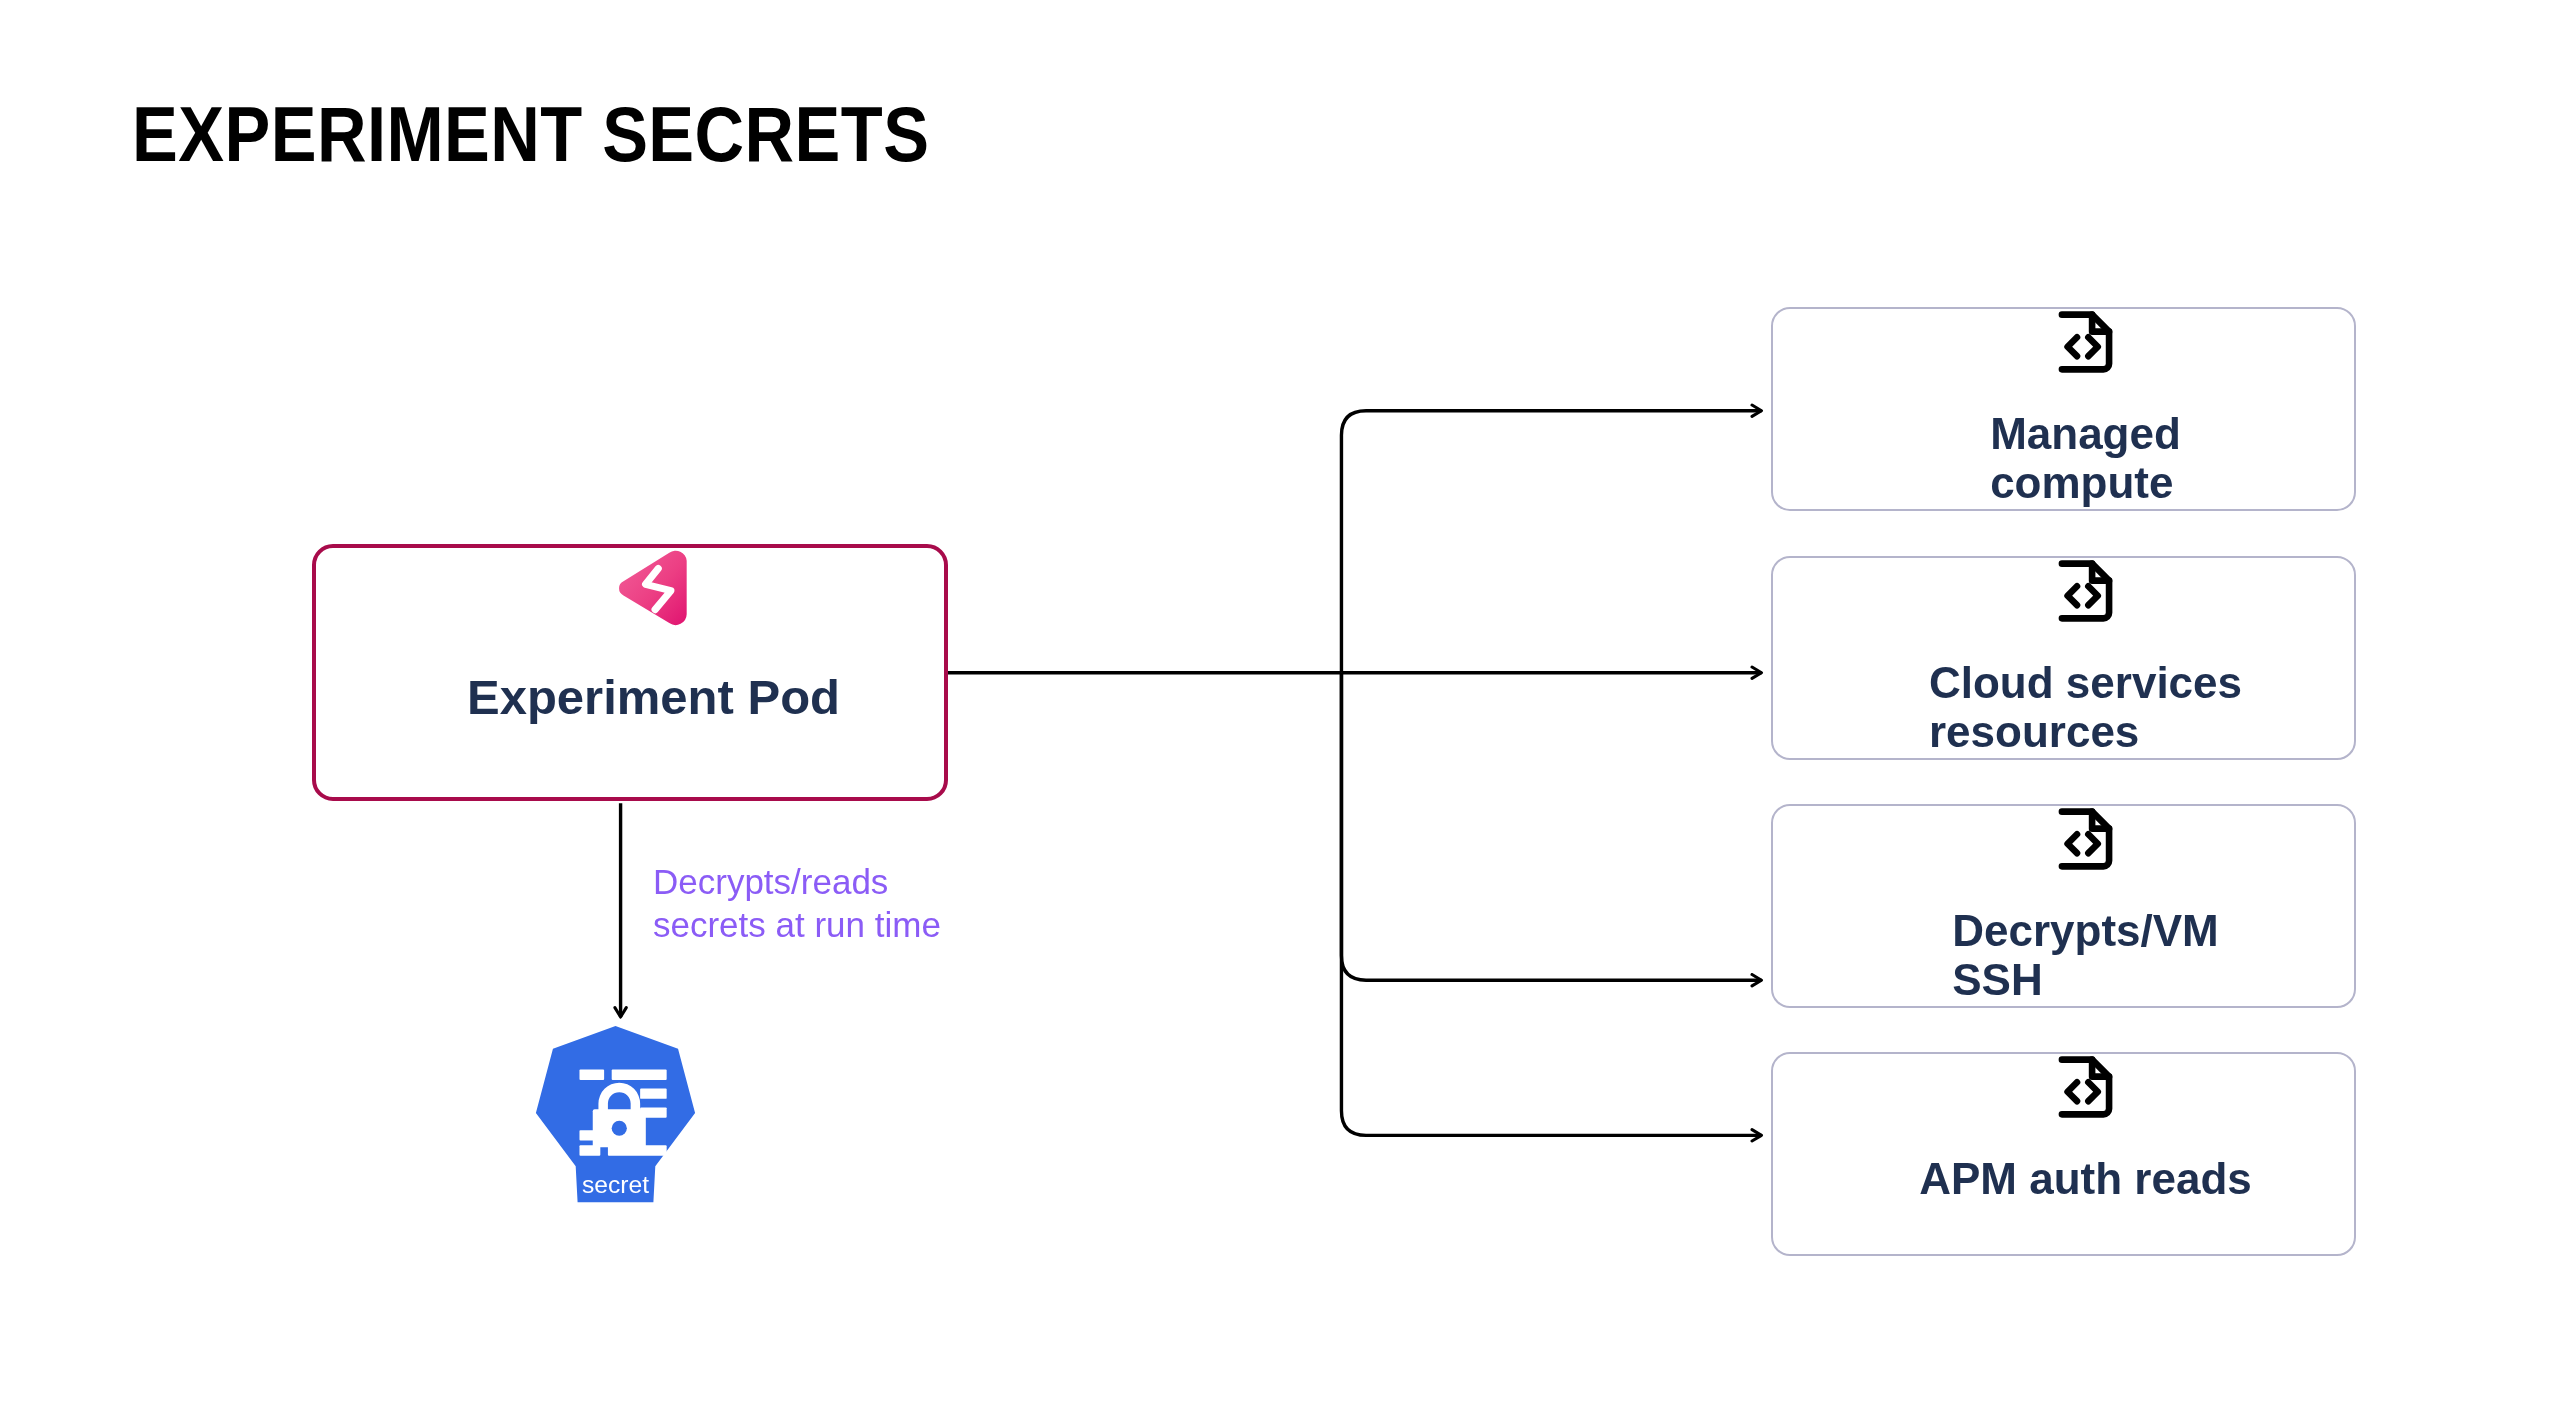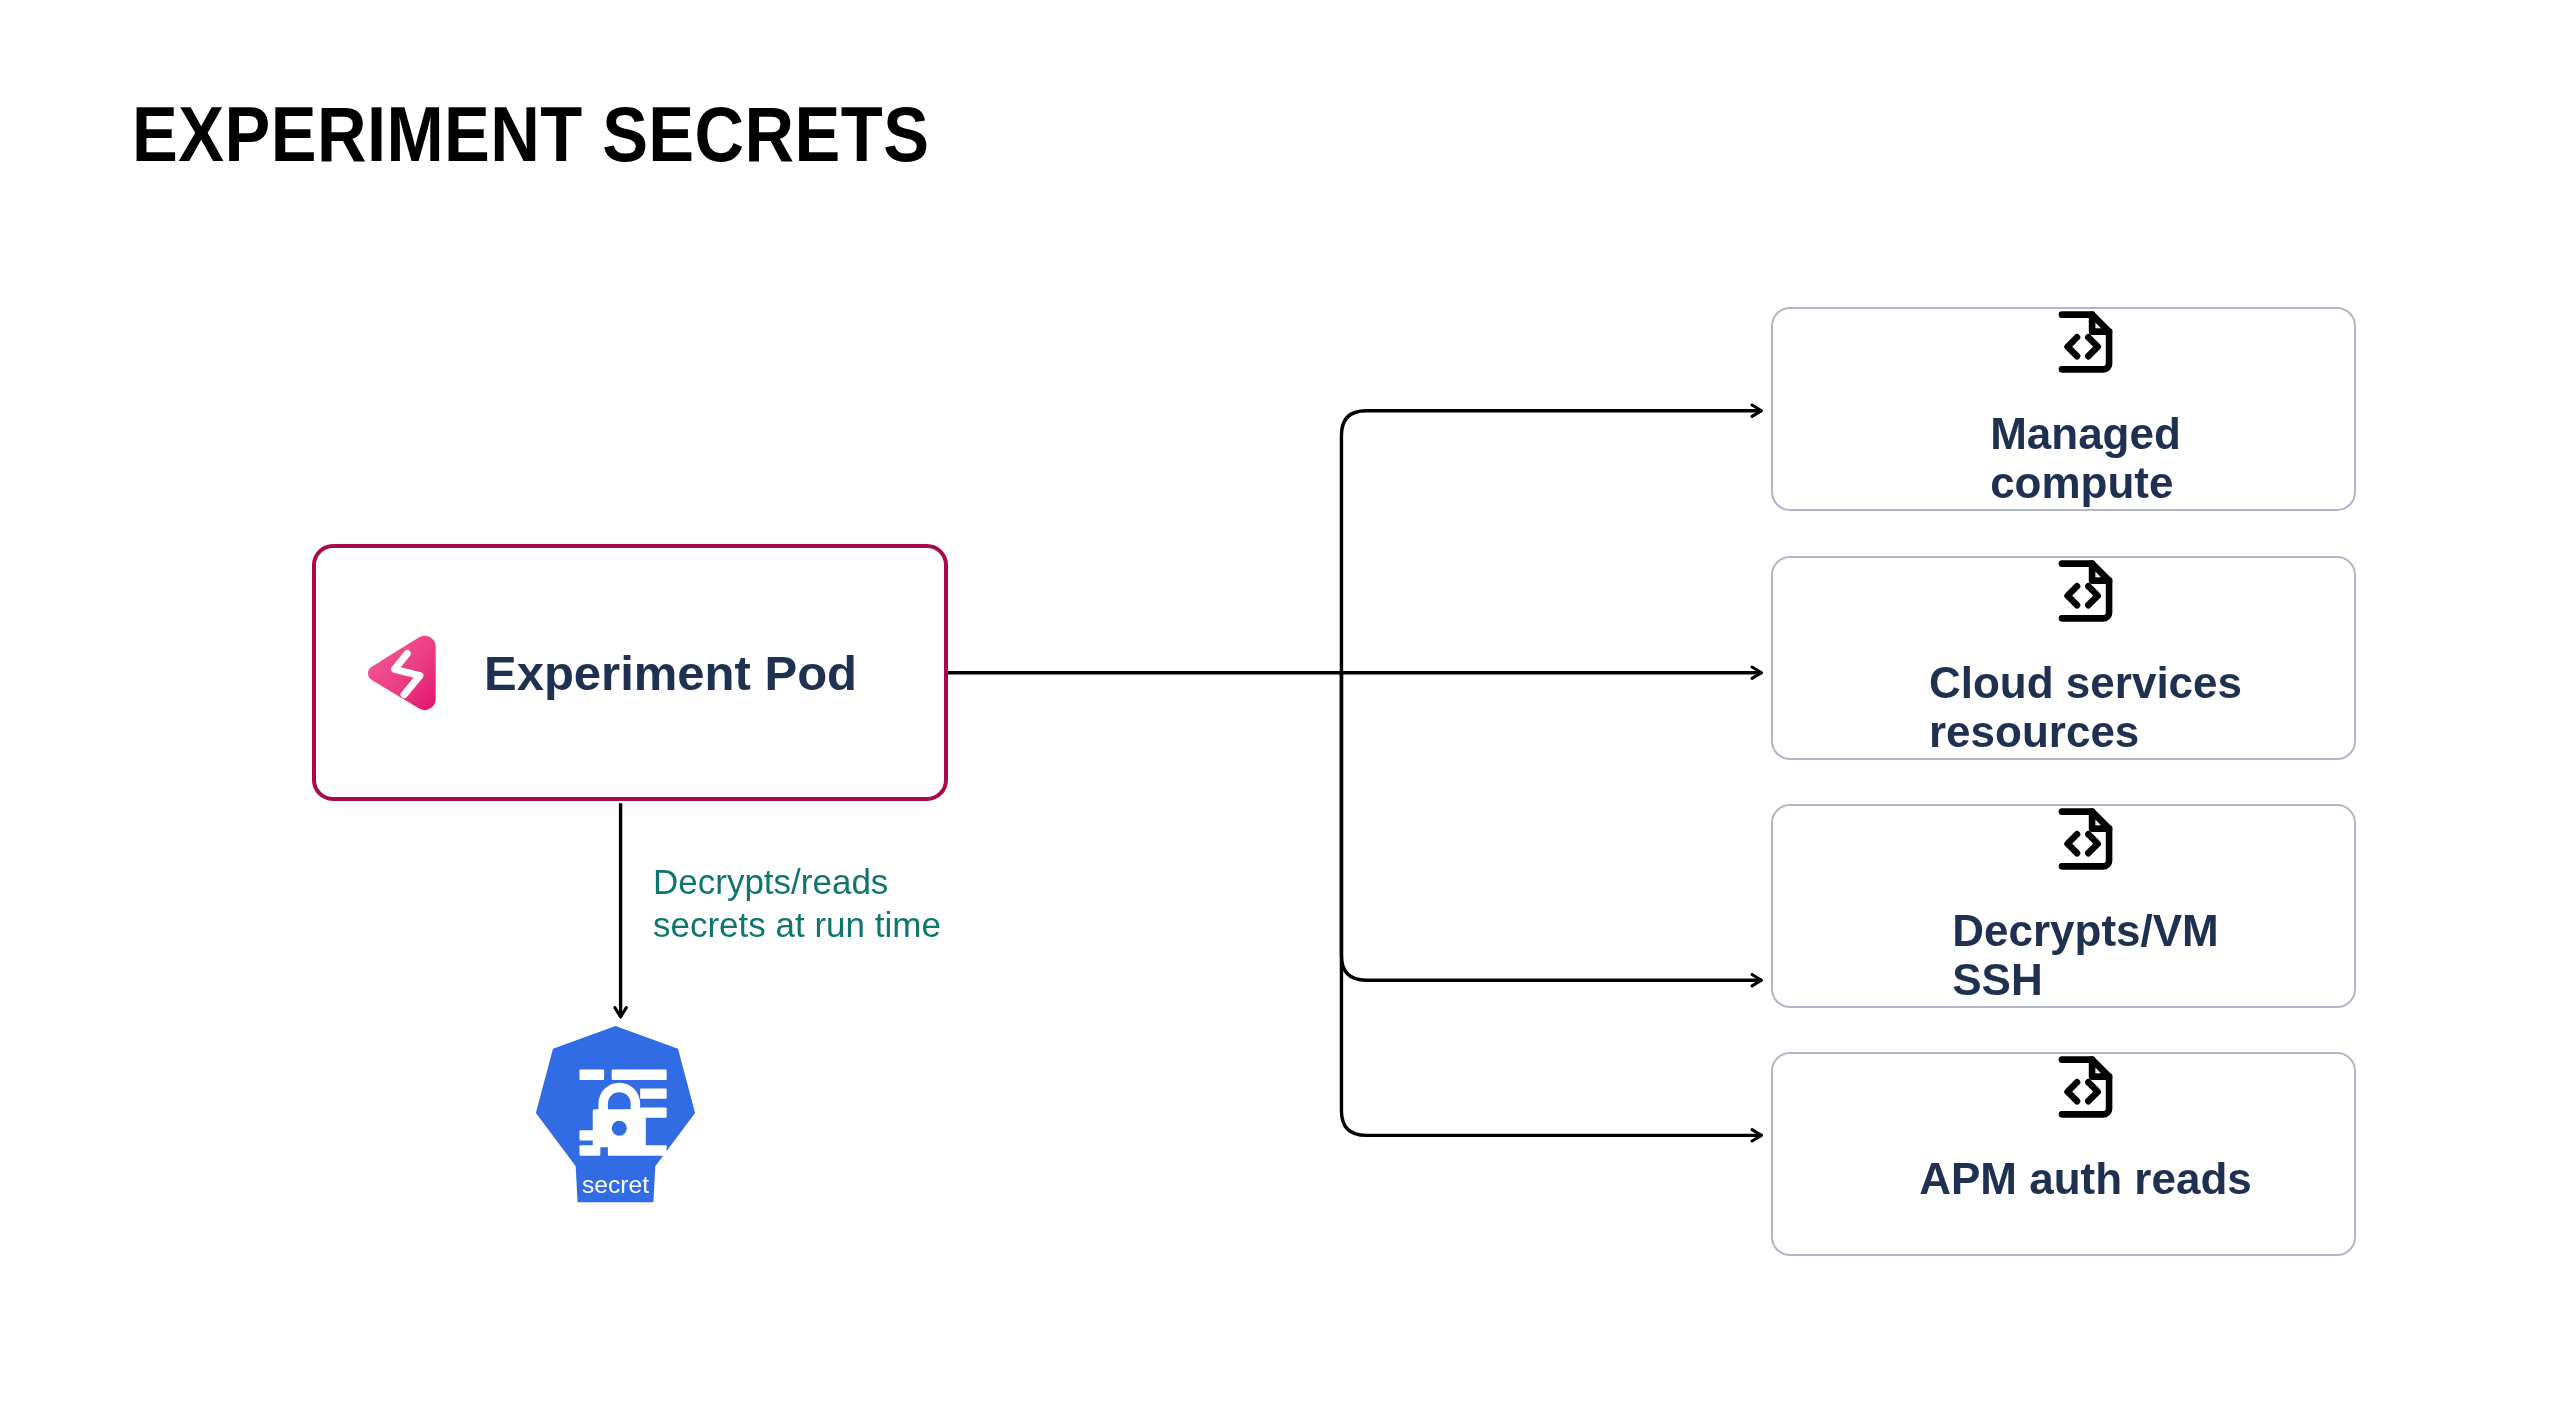--- a/index.html
+++ b/index.html
@@ -55,20 +55,21 @@
     width: 636px;
     height: 257px;
     box-sizing: border-box;
     background: #ffffff;
     border: 4.7px solid #a80b4b;
     border-radius: 21px;
     display: flex;
     align-items: center;
     padding-left: 47px;
     gap: 42px;
+    flex-direction: column;
   }
   #pod-logo {
     width: 79px;
     height: 79px;
     flex: none;
   }
   #pod-label {
     font-size: 49px;
     font-weight: bold;
     color: #1f3050;
@@ -85,21 +86,21 @@
   }
   #secret-node svg { display: block; }
 
   
   #annotation {
     position: absolute;
     left: 653px;
     top: 861px;
     font-size: 35px;
     line-height: 1.22;
-    color: #0f766e;
+    color: #8b5cf6;
     white-space: nowrap;
   }
   #annotation .line { display: block; }
 
   
   .card {
     position: absolute;
     left: 1771px;
     width: 585px;
     box-sizing: border-box;

